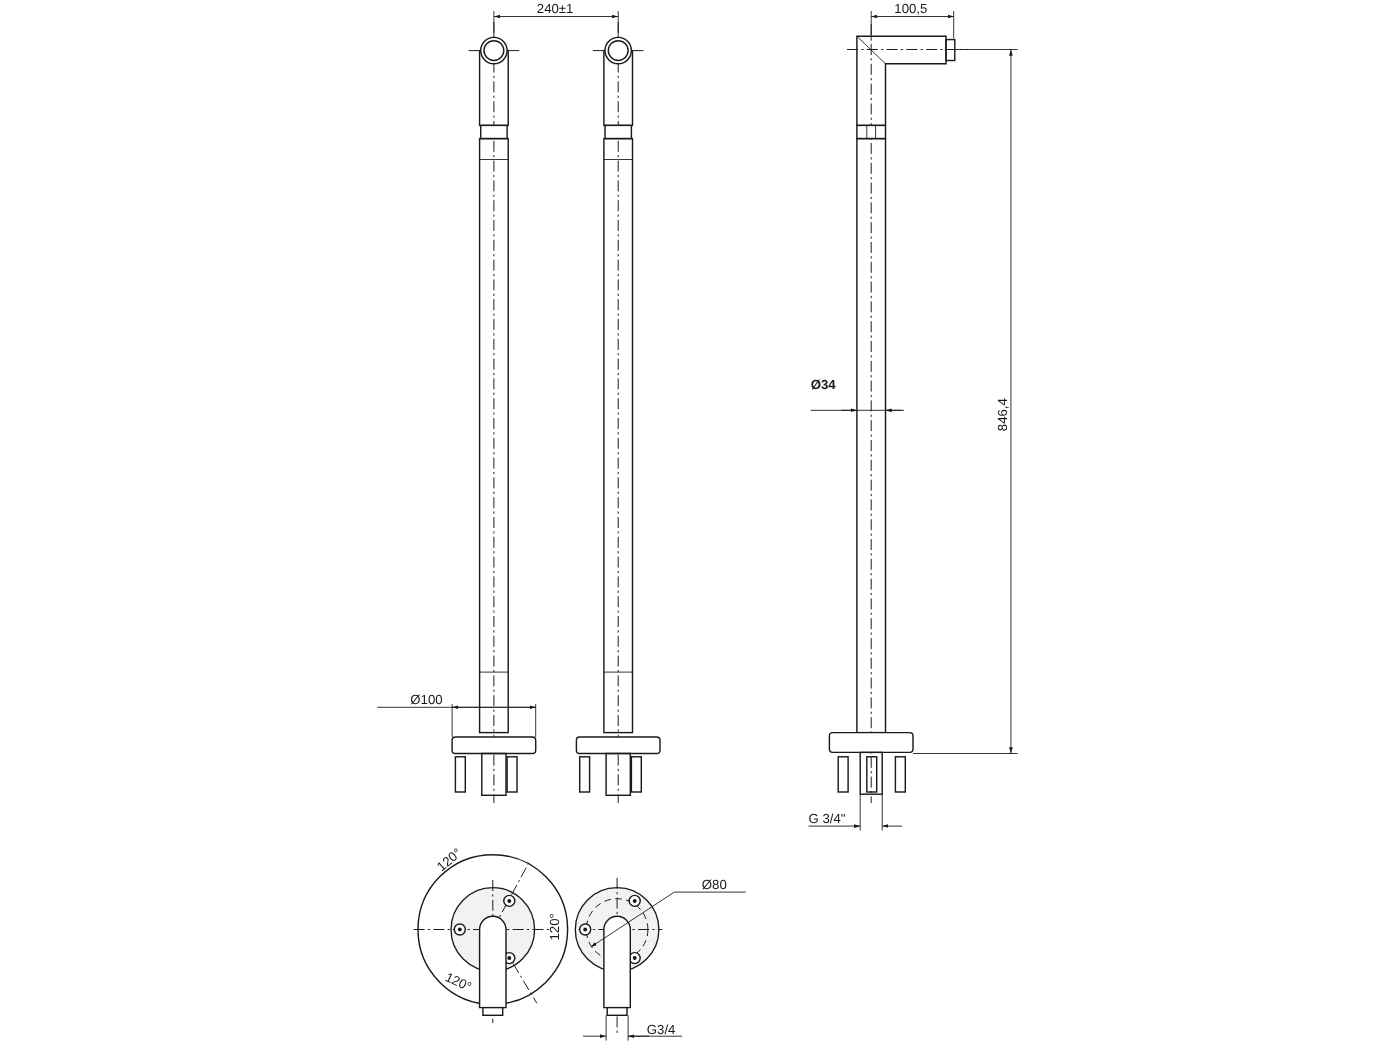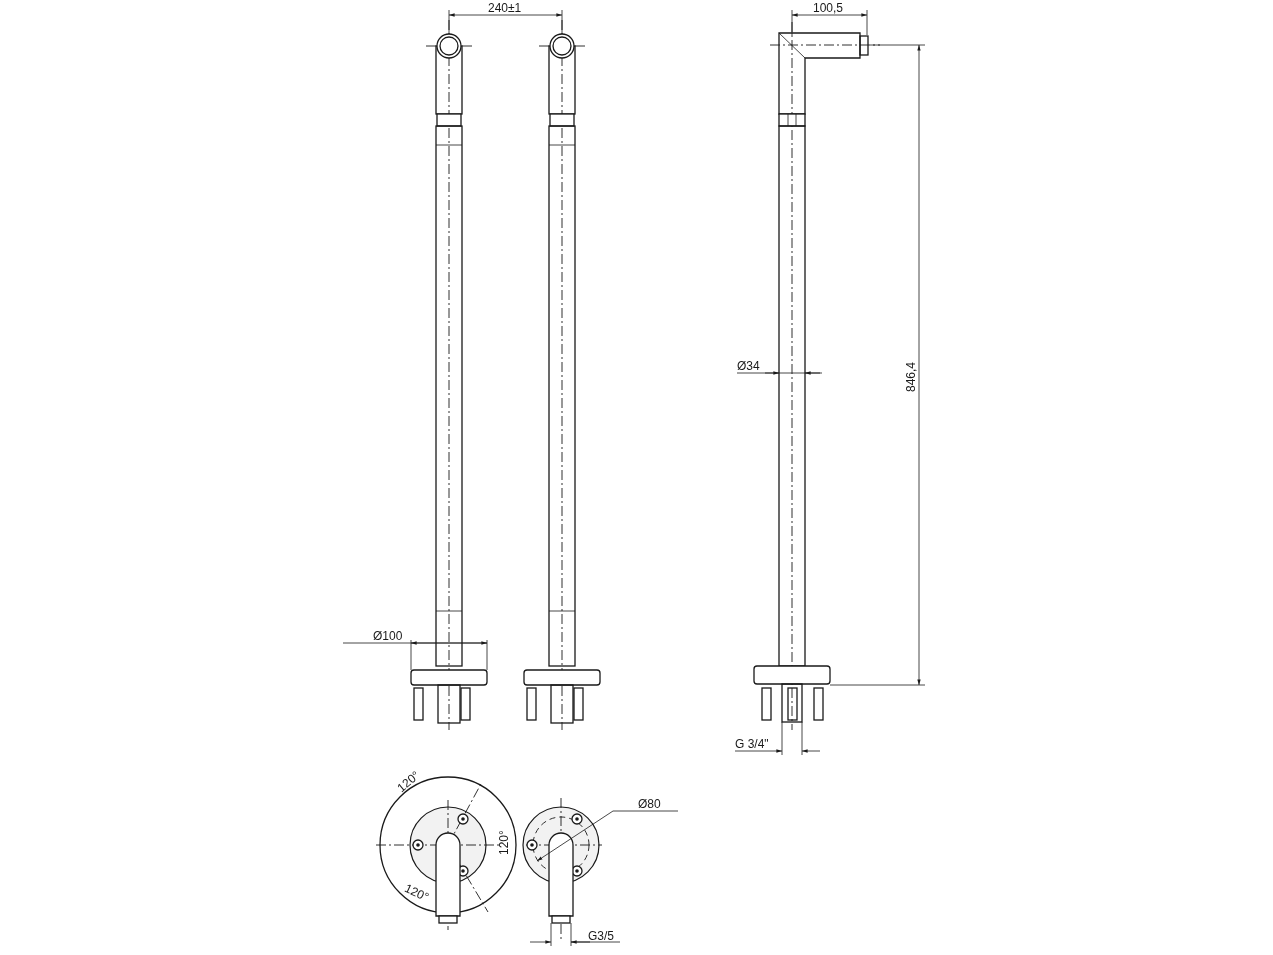--- a/index.html
+++ b/index.html
@@ -158,20 +158,20 @@
     <line class="thin" x1="571" y1="923" x2="571" y2="946"></line>
     <line class="thin" x1="530" y1="942" x2="551" y2="942" marker-end="url(#arr)"></line>
     <line class="thin" x1="620" y1="942" x2="571" y2="942"></line>
     <line class="thin" x1="590" y1="942" x2="571" y2="942" marker-end="url(#arr)"></line>
   </g>
 </svg>
 
 <div class="lbl" style="left:488px; top:2px;">240±1</div>
 <div class="lbl" style="left:344px; top:630px;margin-left:29px;">Ø100</div>
 <div class="lbl" style="left:813px; top:2px;">100,5</div>
-<div class="lbl" style="left:737px; top:360px;">Ø34</div>
+<div class="lbl" style="left:737px; top:344px;font-weight:bold;">Ø34</div>
 <div class="lbl rot" style="left:905px; top:392px; transform:rotate(-90deg);">846,4</div>
 <div class="lbl" style="left:735px; top:738px;">G 3/4"</div>
 <div class="lbl rot" style="left:395px; top:785px; transform:rotate(-40deg);">120°</div>
 <div class="lbl rot" style="left:498px; top:855px; transform:rotate(-90deg);">120°</div>
 <div class="lbl rot" style="left:408px; top:882px; transform:rotate(25deg);">120°</div>
 <div class="lbl" style="left:638px; top:798px;">Ø80</div>
-<div class="lbl" style="left:588px; top:930px;">G3/5</div>
+<div class="lbl" style="left:588px; top:930px;">G3/4</div>
 
 </body></html>

